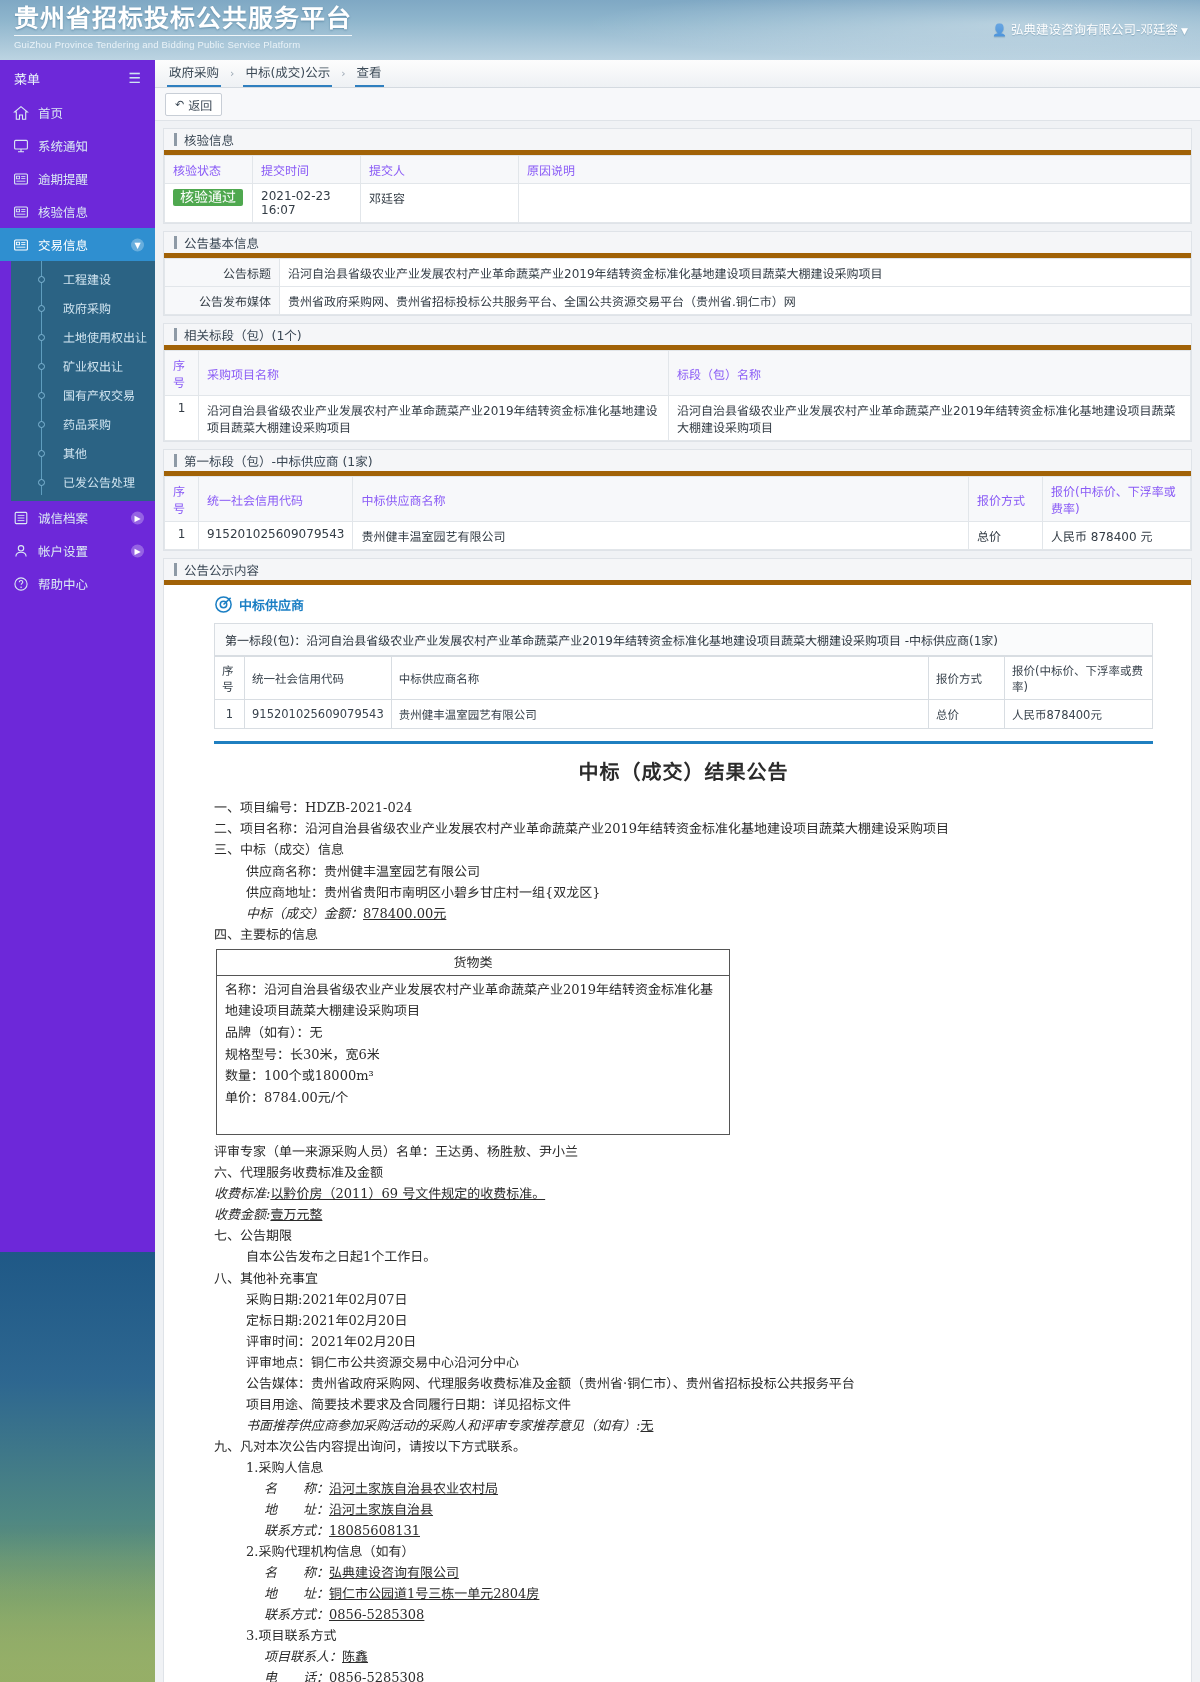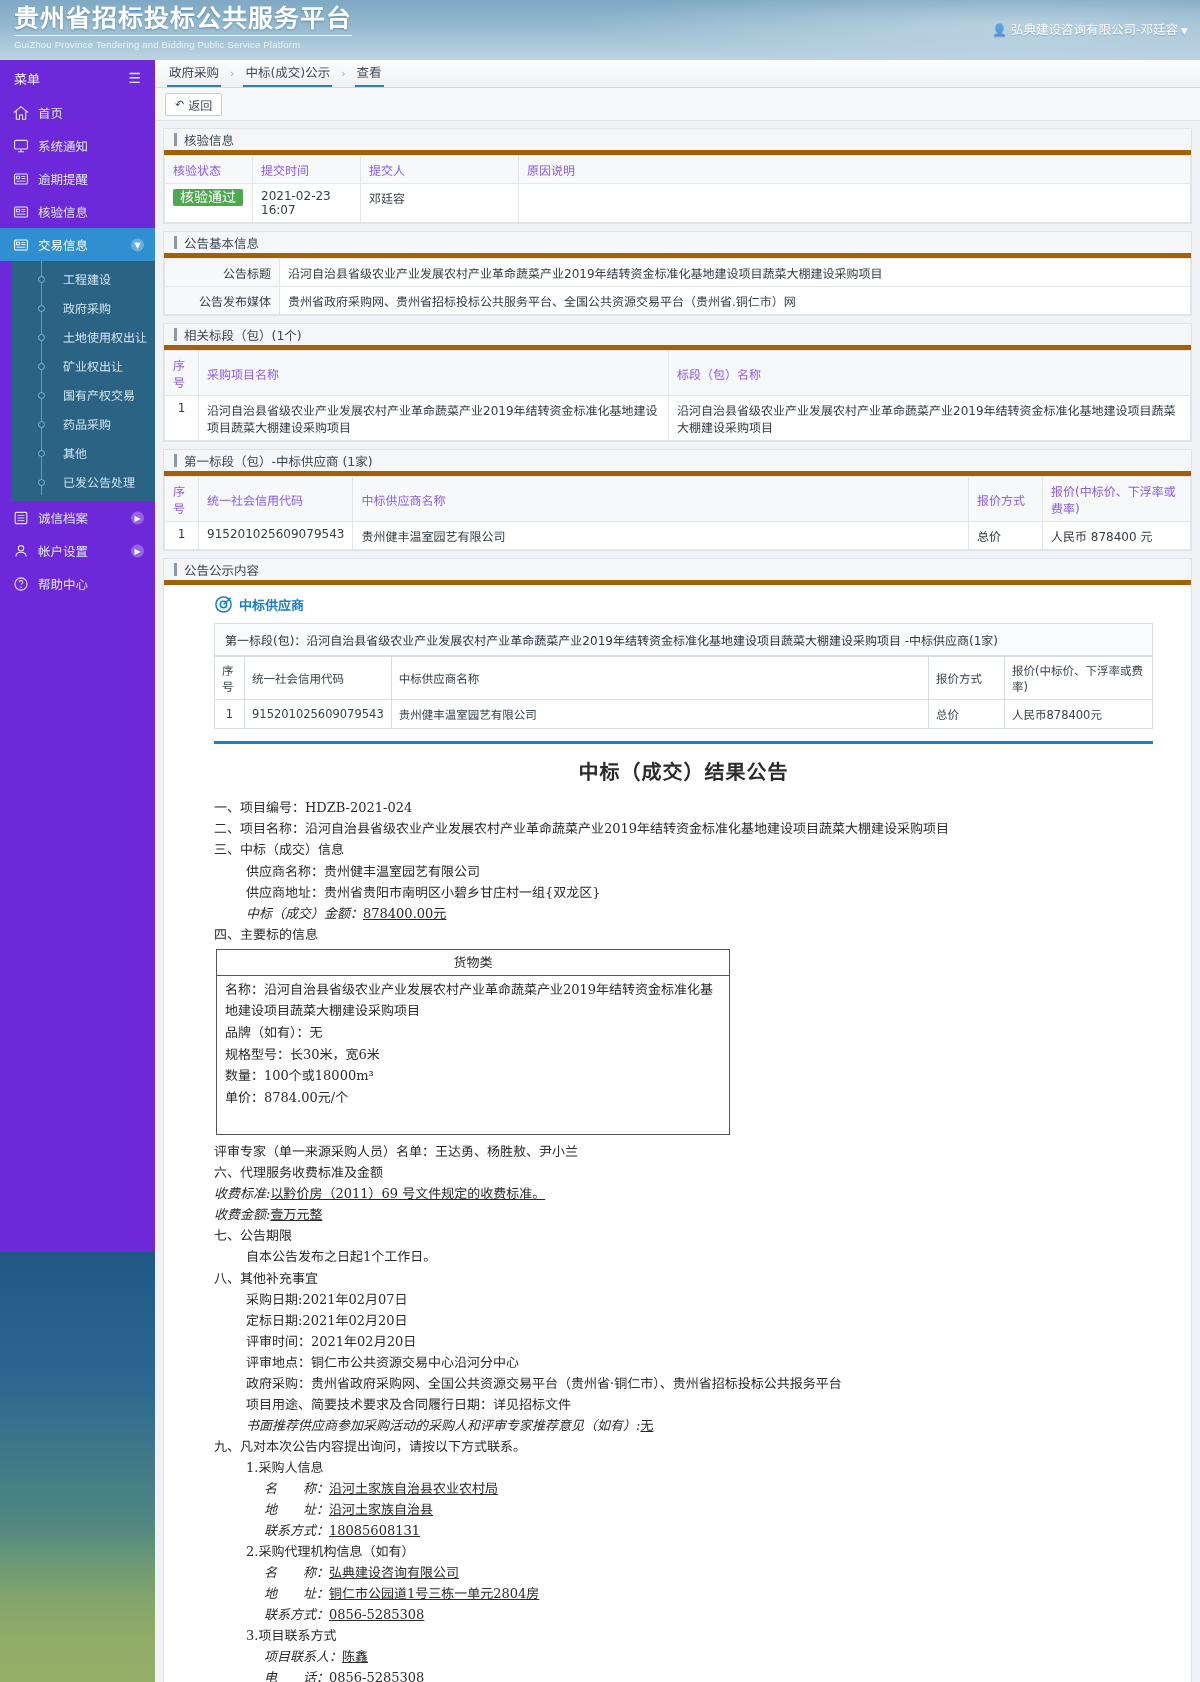--- a/index.html
+++ b/index.html
@@ -484,21 +484,21 @@
           <p class="l1">六、代理服务收费标准及金额</p>
           <p class="l1"><span class="flbl">收费标准:</span><span class="u">以黔价房（2011）69 号文件规定的收费标准。</span></p>
           <p class="l1"><span class="flbl">收费金额:</span><span class="u">壹万元整</span></p>
           <p class="l1">七、公告期限</p>
           <p class="l1 ind1">自本公告发布之日起1个工作日。</p>
           <p class="l1">八、其他补充事宜</p>
           <p class="l1 ind1">采购日期:2021年02月07日</p>
           <p class="l1 ind1">定标日期:2021年02月20日</p>
           <p class="l1 ind1">评审时间：2021年02月20日</p>
           <p class="l1 ind1">评审地点：铜仁市公共资源交易中心沿河分中心</p>
-          <p class="l1 ind1">政府采购：贵州省政府采购网、全国公共资源交易平台（贵州省·铜仁市）、贵州省招标投标公共报务平台</p>
+          <p class="l1 ind1">公告媒体：贵州省政府采购网、代理服务收费标准及金额（贵州省·铜仁市）、贵州省招标投标公共报务平台</p>
           <p class="l1 ind1">项目用途、简要技术要求及合同履行日期：详见招标文件</p>
           <p class="l1 ind1"><span class="flbl">书面推荐供应商参加采购活动的采购人和评审专家推荐意见（如有）:</span><span class="u">无</span></p>
           <p class="l1">九、凡对本次公告内容提出询问，请按以下方式联系。</p>
 
           <p class="l1 ind1">1.采购人信息</p>
           <p class="l1 ind2"><span class="flbl">名　　称：</span><span class="u">沿河土家族自治县农业农村局</span></p>
           <p class="l1 ind2"><span class="flbl">地　　址：</span><span class="u">沿河土家族自治县</span></p>
           <p class="l1 ind2"><span class="flbl">联系方式：</span><span class="u">18085608131</span></p>
 
           <p class="l1 ind1">2.采购代理机构信息（如有）</p>

